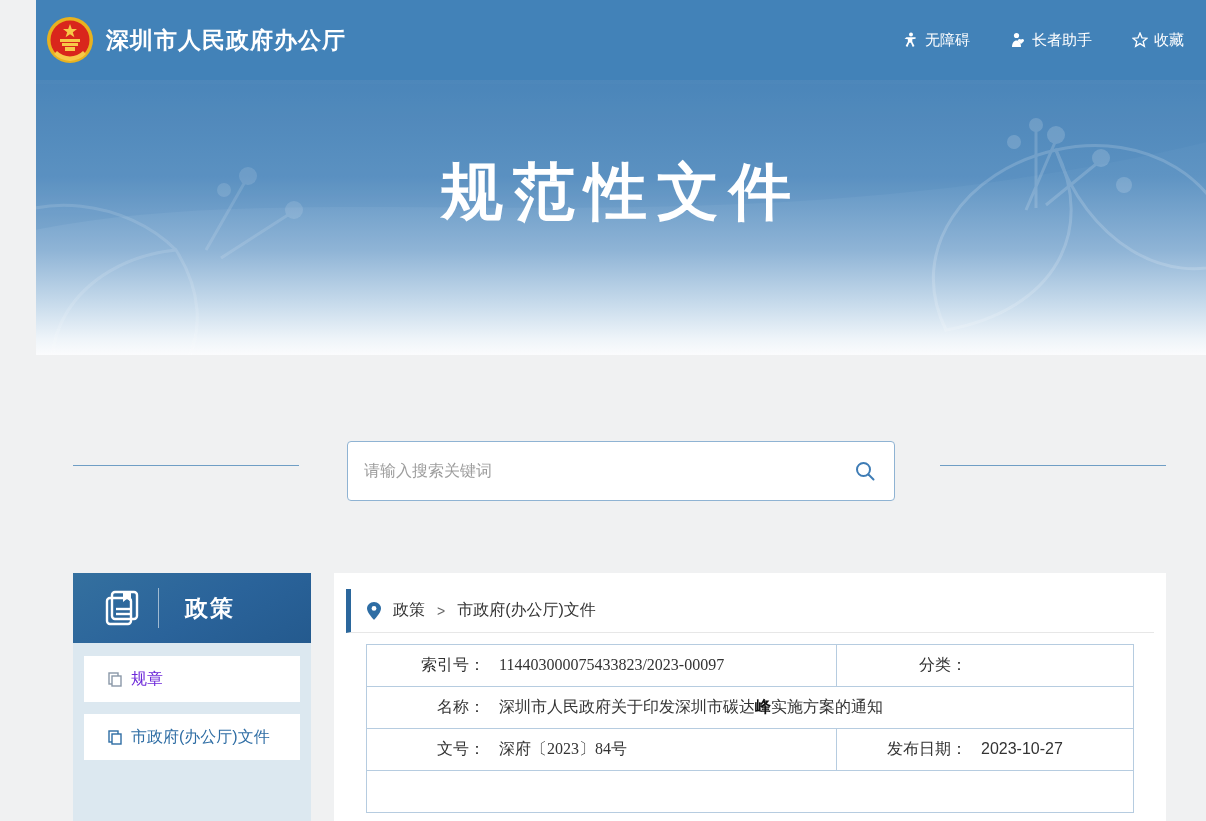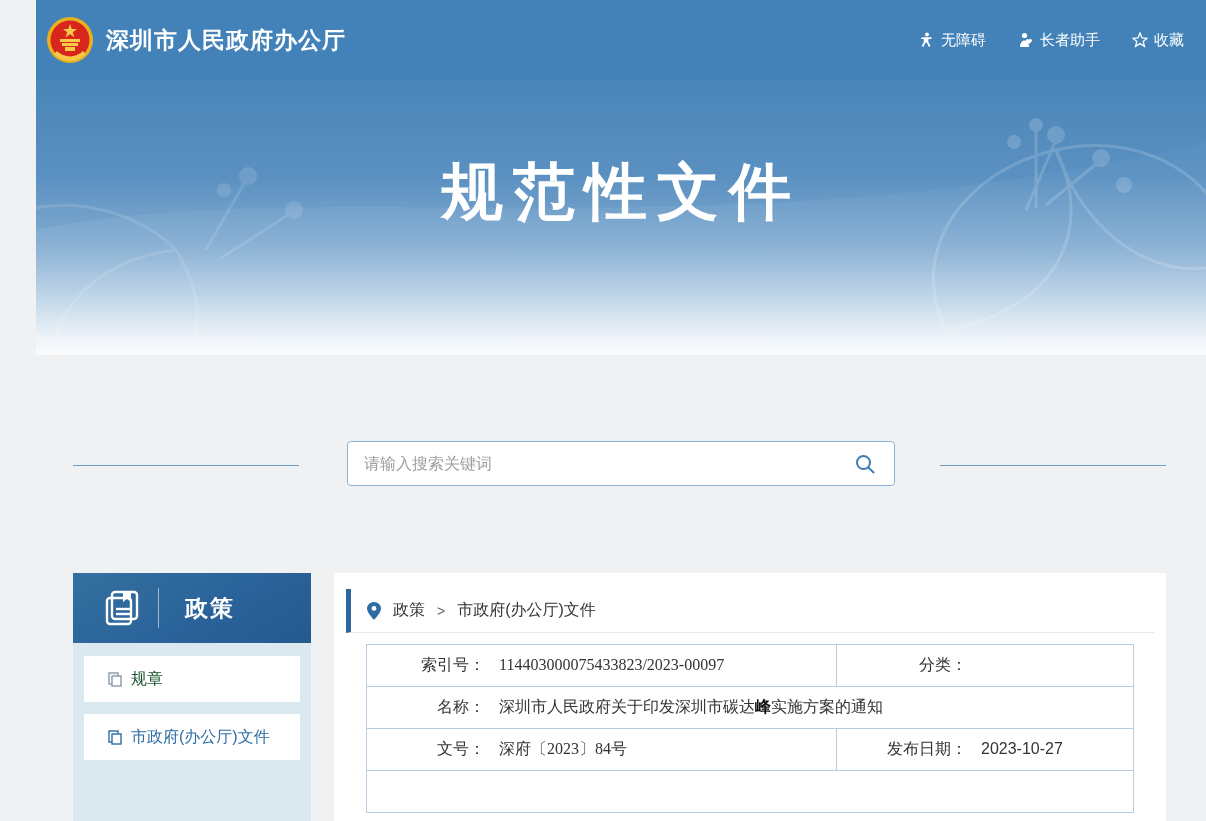--- a/index.html
+++ b/index.html
@@ -4,59 +4,59 @@
 <style>
   * { margin:0; padding:0; box-sizing:border-box; }
   html,body { width:1206px; height:821px; overflow:hidden; }
   body { font-family:"Liberation Sans","DejaVu Sans",sans-serif; background:#f0f1f2; }
   .page { width:1206px; height:821px; overflow:hidden; position:relative;padding-left:36px; }
 
   
   .topbar { height:80px; background:#4282b8; display:flex; align-items:center; padding:0 22px 0 10px; position:relative; z-index:2; }
   .emblem { width:48px; height:48px; margin-right:12px; flex:none; }
   .site-title { color:#fff; font-size:23px; font-weight:700; letter-spacing:1px; }
-  .top-links { margin-left:auto; display:flex; align-items:center; gap:32px; }
+  .top-links { margin-left:auto; display:flex; align-items:center; gap:40px; }
   .top-link { display:flex; align-items:center; gap:6px; color:#fff; font-size:15px; text-decoration:none; cursor:pointer; }
   .top-link svg { display:block; }
 
   
   .banner { height:275px; position:relative; overflow:hidden;
     background:linear-gradient(180deg,#4d87ba 0%,#5f94c3 35%,#8fb4d6 62%,#c9dcec 82%,#eef4f9 94%,#fbfcfd 100%); }
   .banner-title { position:relative; z-index:2; padding-top:70px; text-align:center; color:#fff;
     font-size:62px; font-weight:700; letter-spacing:10px; }
   .deco { position:absolute; opacity:.16; z-index:1; }
   .deco.right { right:-40px; top:10px; }
   .deco.left { left:-60px; top:60px; opacity:.12; }
   .swoosh { position:absolute; left:0; top:0; width:100%; z-index:1; opacity:.25; }
 
   
   .search-wrap { position:relative; height:48px; margin-top:86px; }
   .deco-line { position:absolute; top:24px; height:1px; width:226px; background:#6f9ec5; }
   .deco-line.l { left:37px; }
   .deco-line.r { right:40px; }
-  .search-box { width:548px; height:45px; margin:0 auto; background:#fff; border:1px solid #8fb3d3;
+  .search-box { width:548px; height:60px; margin:0 auto; background:#fff; border:1px solid #8fb3d3;
     border-radius:4px; display:flex; align-items:center; padding:0 16px; }
   .search-box input { flex:1; border:0; outline:0; font-size:16px; color:#333; background:transparent;
     font-family:"Liberation Sans","DejaVu Sans",sans-serif; }
   .search-box input::placeholder { color:#9d9d9d; }
   .search-btn { background:none; border:0; cursor:pointer; padding:2px; display:flex; }
 
   
   .main { display:flex; margin-top:84px; padding:0 40px 0 37px; gap:23px; align-items:flex-start; }
 
   
   .sidebar { width:238px; flex:none; }
   .sb-head { height:70px; background:linear-gradient(150deg,#34709f 0%,#2a639a 55%,#245a8e 100%);
     display:flex; align-items:center; color:#fff; }
   .sb-head-icon { margin-left:30px; }
   .sb-divider { width:1px; height:40px; background:rgba(255,255,255,.55); margin-left:17px; }
   .sb-title { margin-left:26px; font-size:23px; font-weight:700; letter-spacing:2px; }
   .sb-body { background:#dce8f0; padding:13px 11px 60px; }
   .sb-item { height:46px; background:#fff; display:flex; align-items:center; padding-left:24px;
-    margin-bottom:12px; font-size:16px; color:#14532d; cursor:pointer; }
+    margin-bottom:12px; font-size:16px; color:#6d28d9; cursor:pointer; }
   .sb-item svg { margin-right:8px; flex:none; }
   .sb-item.active { color:#2e6da4; }
 
   
   .panel { flex:1; background:#fff; padding:16px 12px 60px; min-height:260px; }
   .crumb { height:44px; border-left:5px solid #2b679c; border-bottom:1px solid #e7e7e7;
     display:flex; align-items:center; padding-left:16px; font-size:16px; color:#333; }
   .crumb .pin { margin-right:12px; display:flex; }
   .crumb a { color:#333; text-decoration:none; cursor:pointer; }
   .crumb .sep { margin:0 12px; color:#666; font-size:14px; }

